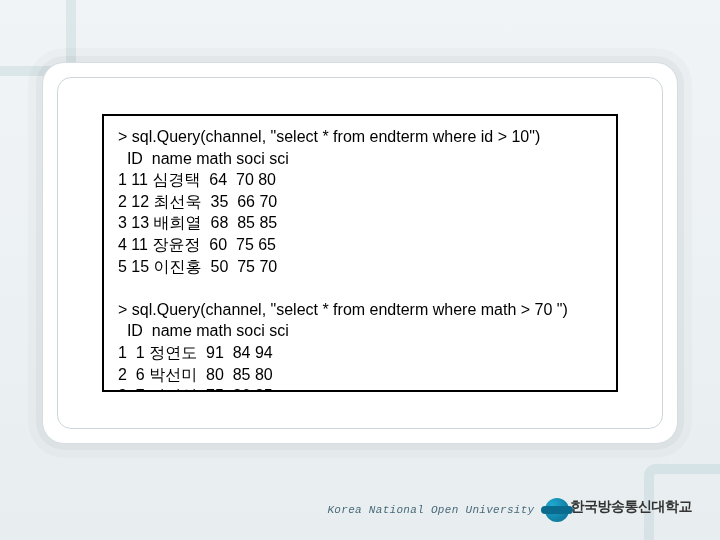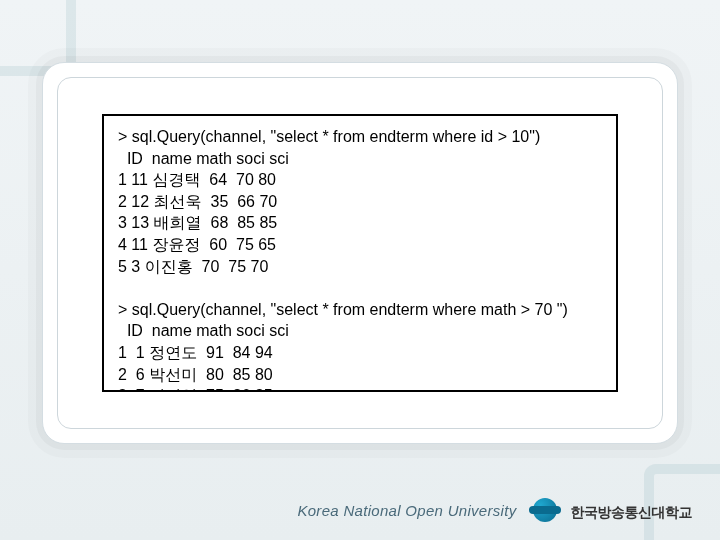--- a/index.html
+++ b/index.html
@@ -49,28 +49,29 @@
     position: absolute;
     bottom: 18px;
     right: 28px;
     display: flex;
     align-items: center;
     gap: 10px;
   }
   .footer-script {
     font-style: italic;
     color: #4a6a7a;
-    font-size: 15px;
+    font-size: 11px;
     letter-spacing: 0.3px;
-    margin-right: 6px;
+    margin-right: 0;
+    font-family: Liberation Mono, monospace;
   }
   .logo {
     display: flex;
-    align-items: flex-end;
-    gap: 14px;
+    align-items: flex-start;
+    gap: 2px;
   }
   .logo-mark {
     width: 24px;
     height: 24px;
     border-radius: 50%;
     background: radial-gradient(circle at 30% 30%, #1fa8d0, #0a6b8f);
     position: relative;
   }
   .logo-mark::before {
     content: "";
@@ -105,21 +106,21 @@
 <div class="corner-deco corner-br"></div>
 
 <div class="frame-outer">
   <div class="frame-inner">
     <div class="code-box"><span>&gt; sql.Query(channel, "select * from endterm where id &gt; 10")</span>
 <span>  ID  name math soci sci</span>
 <span>1 11 심경택  64  70 80</span>
 <span>2 12 최선욱  35  66 70</span>
 <span>3 13 배희열  68  85 85</span>
 <span>4 11 장윤정  60  75 65</span>
-<span>5 3 이진홍  70  75 70</span>
+<span>5 15 이진홍  50  75 70</span>
 
 <span>&gt; sql.Query(channel, "select * from endterm where math &gt; 70 ")</span>
 <span>  ID  name math soci sci</span>
 <span>1  1 정연도  91  84 94</span>
 <span>2  6 박선미  80  85 80</span>
 <span>3  7 이민영  75  86 85</span>
 </div>
   </div>
 </div>
 

